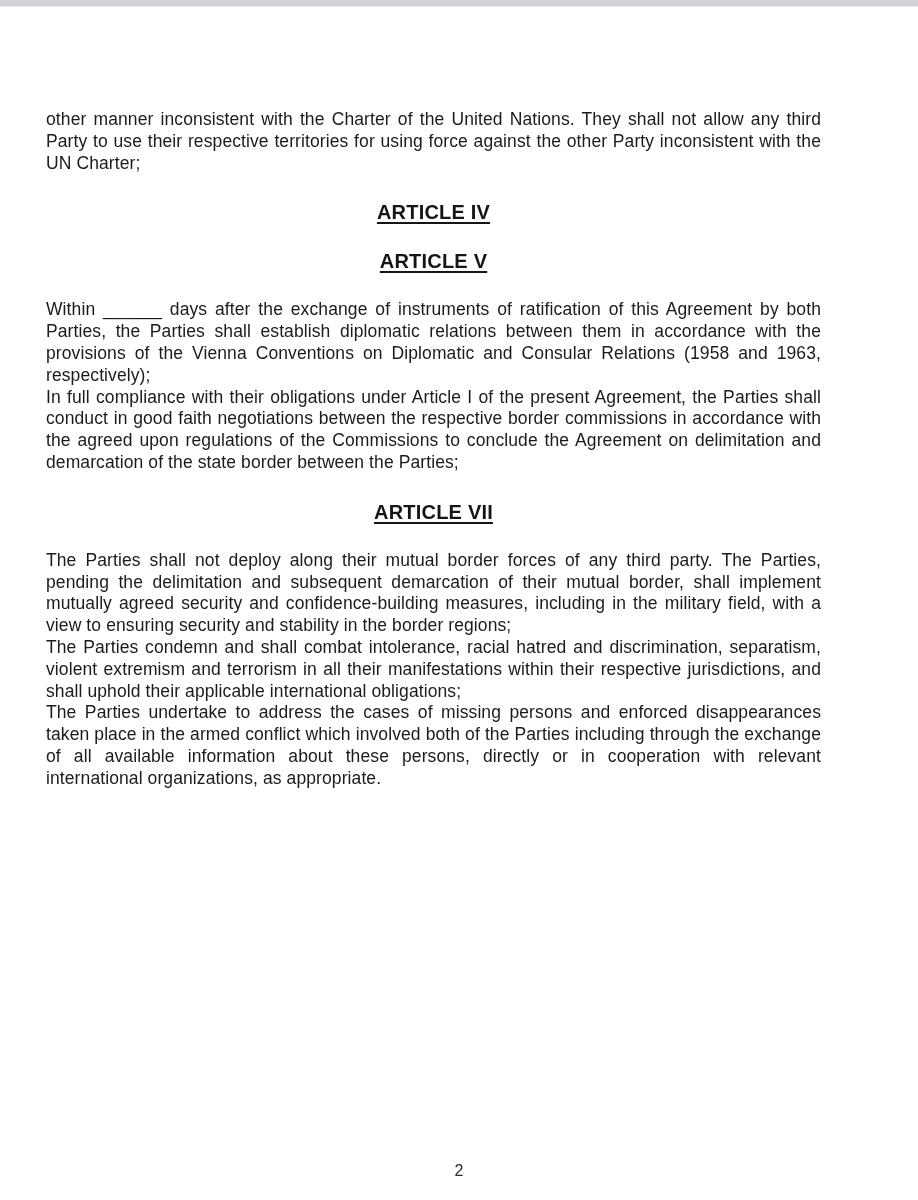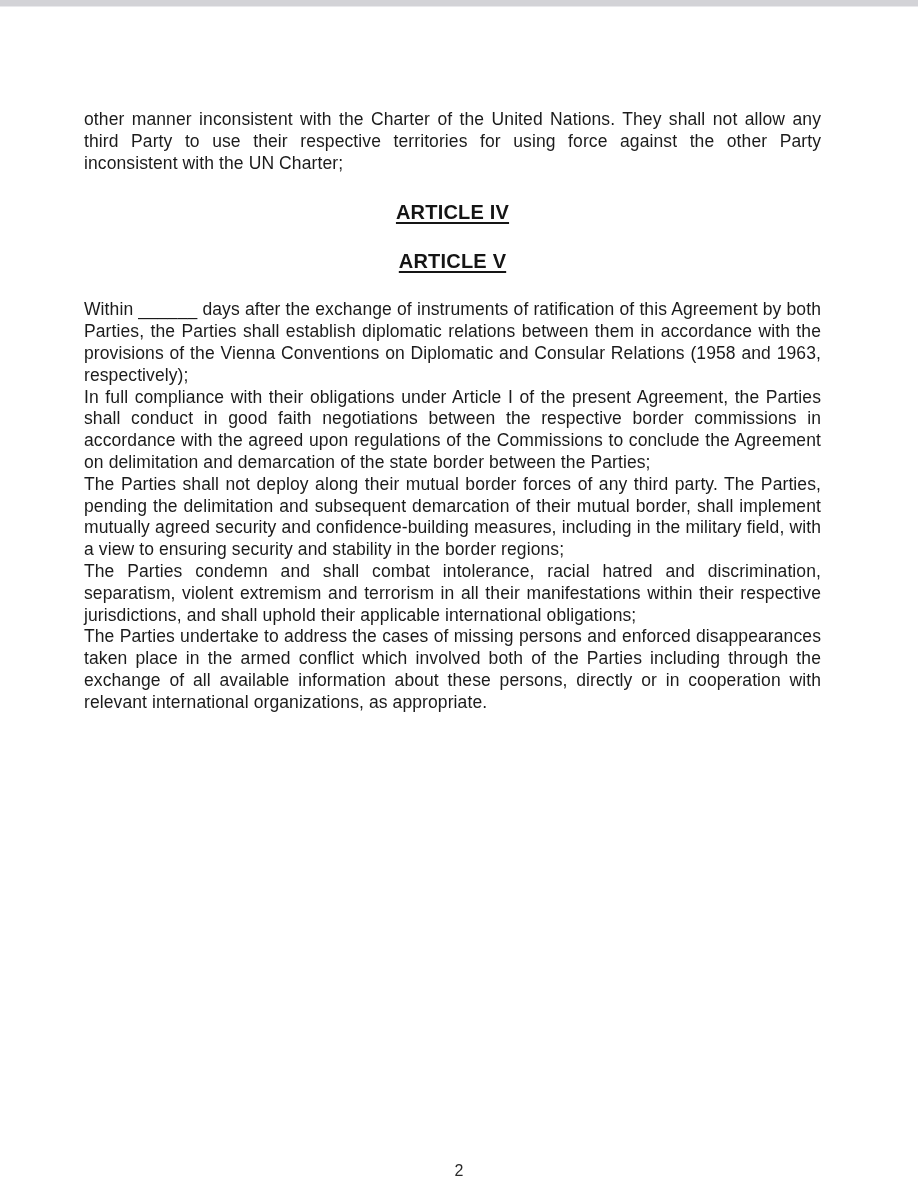--- a/index.html
+++ b/index.html
@@ -24,21 +24,21 @@
     height: 6px;
     background: #d3d3d7;
     border-bottom: 1px solid #e9e9ec;
   }
   .content {
     position: absolute;
     top: 0;
     left: 0;
     box-sizing: border-box;
     width: 918px;
-    padding: 109px 97px 0 84px;
+    padding: 109px 97px 0 46px;
   }
   .paragraph {
     margin: 0;
     font-size: 17.5px;
     line-height: 21.8px;
     text-align: justify;
     text-justify: inter-word;
     letter-spacing: 0.1px;
     color: #1b1b1b;
   }
@@ -68,18 +68,19 @@
 <body>
 
 <div class="page">
   <div class="top-bar"></div>
   <div class="content">
       <p class="paragraph">other manner inconsistent with the Charter of the United Nations. They shall not allow any third Party to use their respective territories for using force against the other Party inconsistent with the UN Charter;</p>
       <h2 class="heading">ARTICLE IV</h2>
       <h2 class="heading">ARTICLE V</h2>
       <p class="paragraph">Within ______ days after the exchange of instruments of ratification of this Agreement by both Parties, the Parties shall establish diplomatic relations between them in accordance with the provisions of the Vienna Conventions on Diplomatic and Consular Relations (1958 and 1963, respectively);</p>
       <p class="paragraph">In full compliance with their obligations under Article I of the present Agreement, the Parties shall conduct in good faith negotiations between the respective border commissions in accordance with the agreed upon regulations of the Commissions to conclude the Agreement on delimitation and demarcation of the state border between the Parties;</p>
+      <h2 class="heading">ARTICLE VII</h2>
       <p class="paragraph">The Parties shall not deploy along their mutual border forces of any third party. The Parties, pending the delimitation and subsequent demarcation of their mutual border, shall implement mutually agreed security and confidence-building measures, including in the military field, with a view to ensuring security and stability in the border regions;</p>
       <p class="paragraph">The Parties condemn and shall combat intolerance, racial hatred and discrimination, separatism, violent extremism and terrorism in all their manifestations within their respective jurisdictions, and shall uphold their applicable international obligations;</p>
       <p class="paragraph">The Parties undertake to address the cases of missing persons and enforced disappearances taken place in the armed conflict which involved both of the Parties including through the exchange of all available information about these persons, directly or in cooperation with relevant international organizations, as appropriate.</p>
     </div>
   <div class="page-number">2</div>
 </div>
 
 </body></html>

